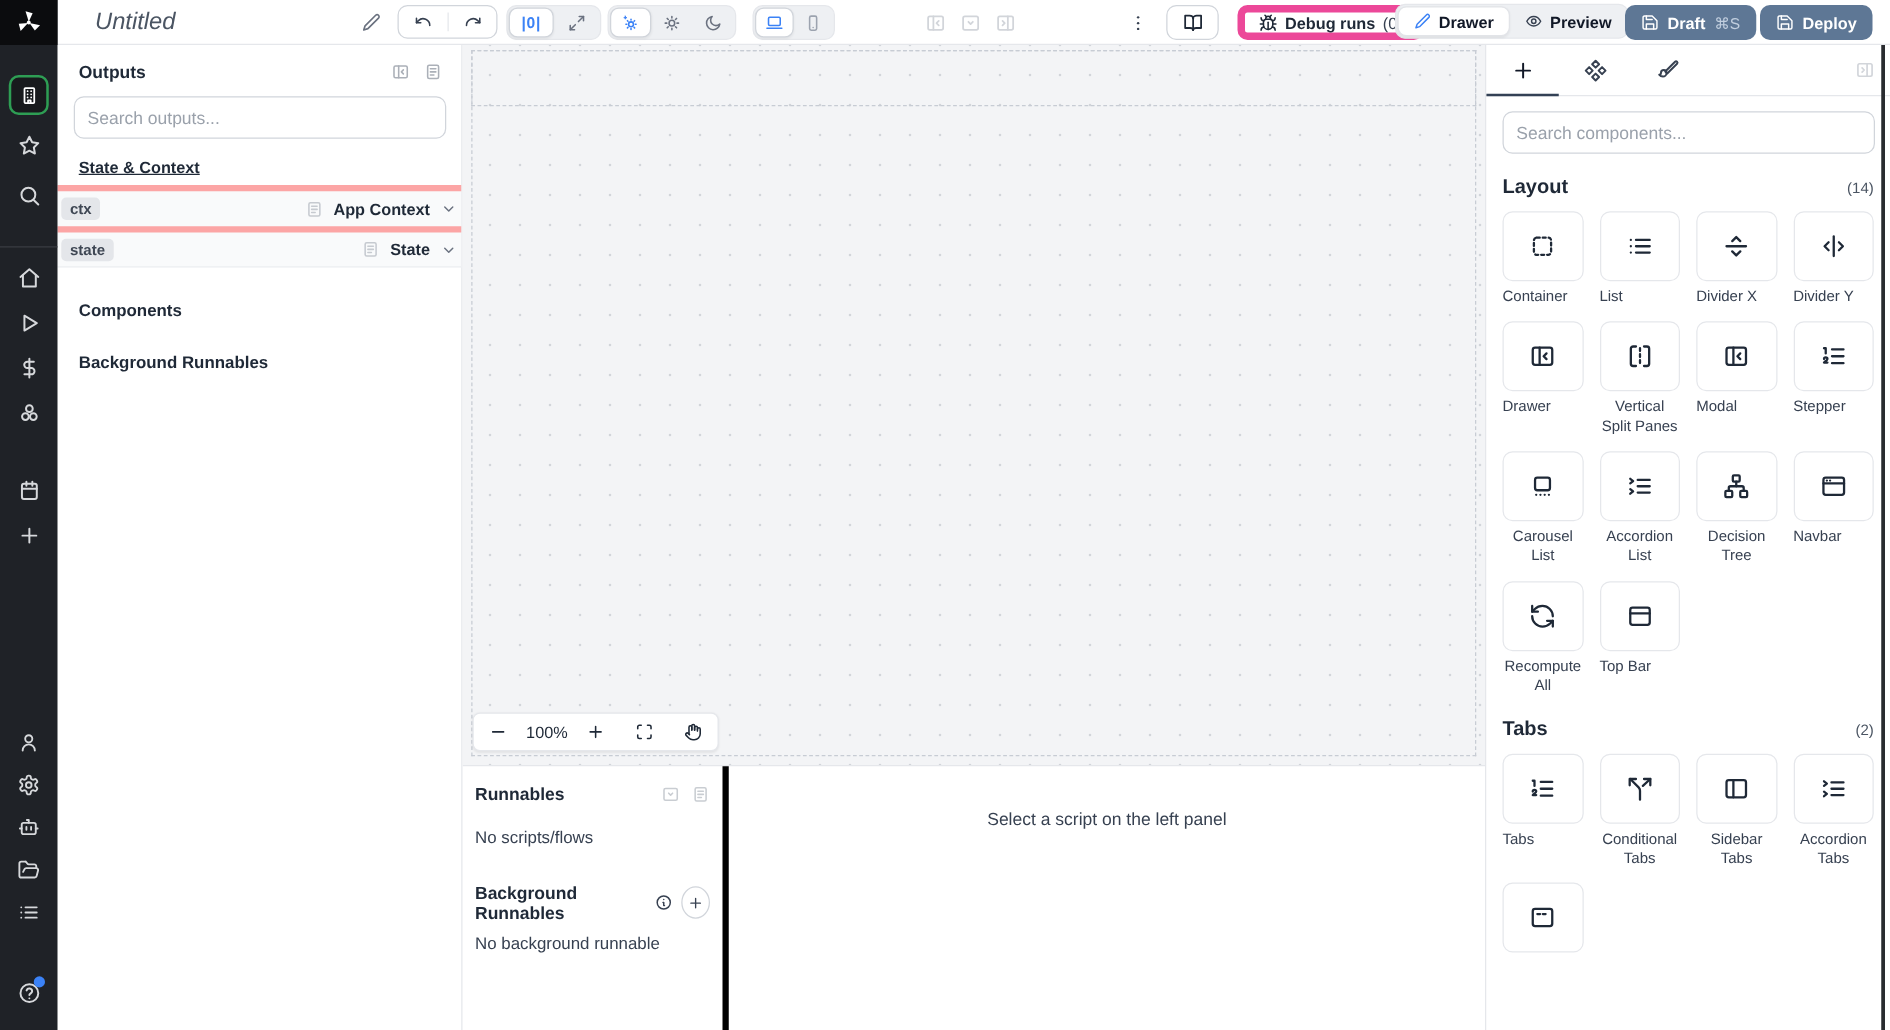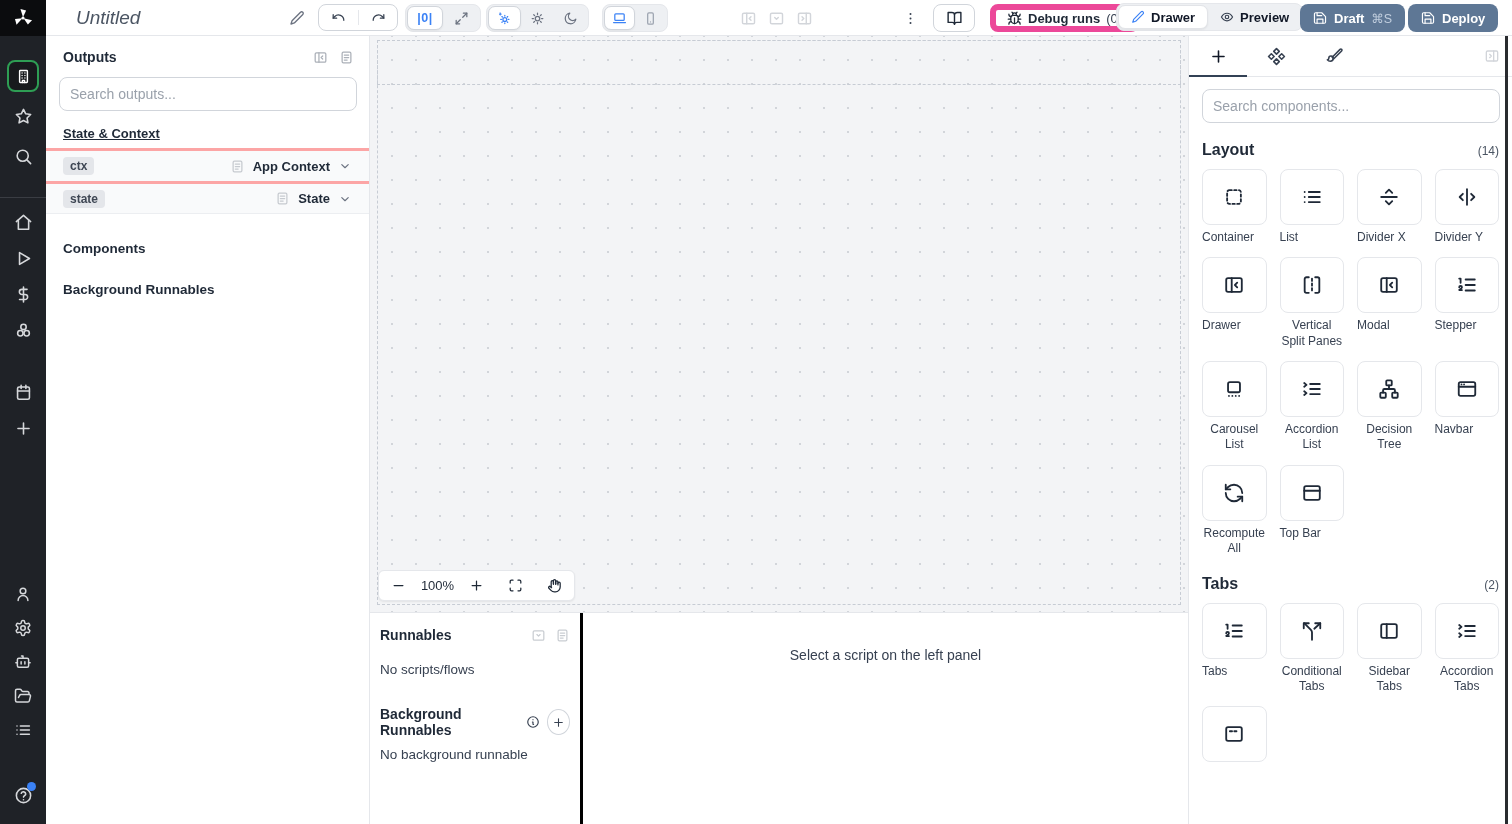--- a/index.html
+++ b/index.html
@@ -74,21 +74,21 @@
   #outputs { position:absolute; left:46px; top:36px; width:324px; height:788px; background:#fff;
     border-right:1px solid #e5e7eb; z-index:10; }
   #outputs .hdr { display:flex; align-items:center; padding:13px 15px 10px 17px; }
   #outputs .hdr .t { font-size:14px; font-weight:700; }
   #outputs .hdr .icons { margin-left:auto; display:flex; gap:11px; color:#abb0b8; font-size:15px; }
   #outputs .hdr .icons .ic { cursor:pointer; }
   .search-box { margin:2px 13px 0; height:34px; width:298px; border:1px solid #d1d5db; border-radius:8px;
     padding:0 10px; font-size:14px; color:#374151; outline:none; background:#fff; font-family:inherit; }
   .search-box::placeholder { color:#9aa1ab; }
   #sec-state { margin:15px 0 7px 17px; font-size:13px; font-weight:700;text-decoration:underline; }
-  .ctx-row { height:33px; background:#f9fafb; border-top:3px solid #fca5a5; display:flex; align-items:center; padding:0 17px; cursor:pointer; }
+  .ctx-row { height:33px; background:#f9fafb; border-top:5px solid #fca5a5; display:flex; align-items:center; padding:0 3px; cursor:pointer; }
   .ctx-row:last-child { border-bottom:1px solid #eceef1; }
   .ctx-row .badge { background:#e4e6ea; border-radius:4px; padding:2px 7px; font-size:12px; font-weight:600; color:#3f4754; }
   .ctx-row .sp { flex:1; }
   .ctx-row .doc { color:#c6cad0; font-size:15px; }
   .ctx-row .lbl { font-size:13px; font-weight:700; color:#1f2937; margin:0 8px; }
   .ctx-row .chev { color:#6b7280; font-size:14px; }
   #sec-components { margin:27px 0 0 17px; font-size:13.5px; font-weight:700; }
   #sec-bg { margin:26px 0 0 17px; font-size:13.5px; font-weight:700; }
 
   
@@ -98,21 +98,21 @@
   .dash-top { position:absolute; left:7px; right:7px; top:4px; height:45px; border:1.5px dashed #c7ccd4; }
   #zoombar { position:absolute; left:8px; bottom:11px; height:31px; background:#fff; border:1px solid #e5e7eb;
     border-radius:6px; box-shadow:0 1px 2px rgba(0,0,0,.07); display:flex; align-items:center; z-index:5; }
   #zoombar .zb { width:39px; height:31px; display:flex; align-items:center; justify-content:center;
     color:#1f2937; font-size:15px; cursor:pointer; }
   #zoombar .pct { font-size:13px; color:#1f2937; cursor:default; }
 
   
   #bottom { position:absolute; left:370px; top:612px; width:818px; height:212px; background:#fff;
     border-top:1px solid #e5e7eb; display:flex; }
-  #run-left { width:213px; border-right:3px solid #000000; padding:14px 10px 0 10px; }
+  #run-left { width:213px; border-right:5px solid #000000; padding:14px 10px 0 10px; }
   #run-left .hdr { display:flex; align-items:center; }
   #run-left .hdr .t { font-size:14px; font-weight:700; }
   #run-left .hdr .icons { margin-left:auto; display:flex; gap:9px; color:#c9cdd2; font-size:15px; }
   #run-left .empty { font-size:13.5px; color:#374151; margin-top:19px; }
   #bg-hdr { display:flex; align-items:center; gap:7px; margin-top:29px; }
   #bg-hdr .t { font-size:14px; font-weight:700; }
   #bg-hdr .info { color:#374151; font-size:14px; }
   #bg-add { width:26px; height:26px; border:1px solid #d1d5db; border-radius:50%; display:flex;
     align-items:center; justify-content:center; color:#374151; font-size:13px; cursor:pointer; }
   #run-left .empty2 { font-size:13.5px; color:#374151; margin-top:9px; }

